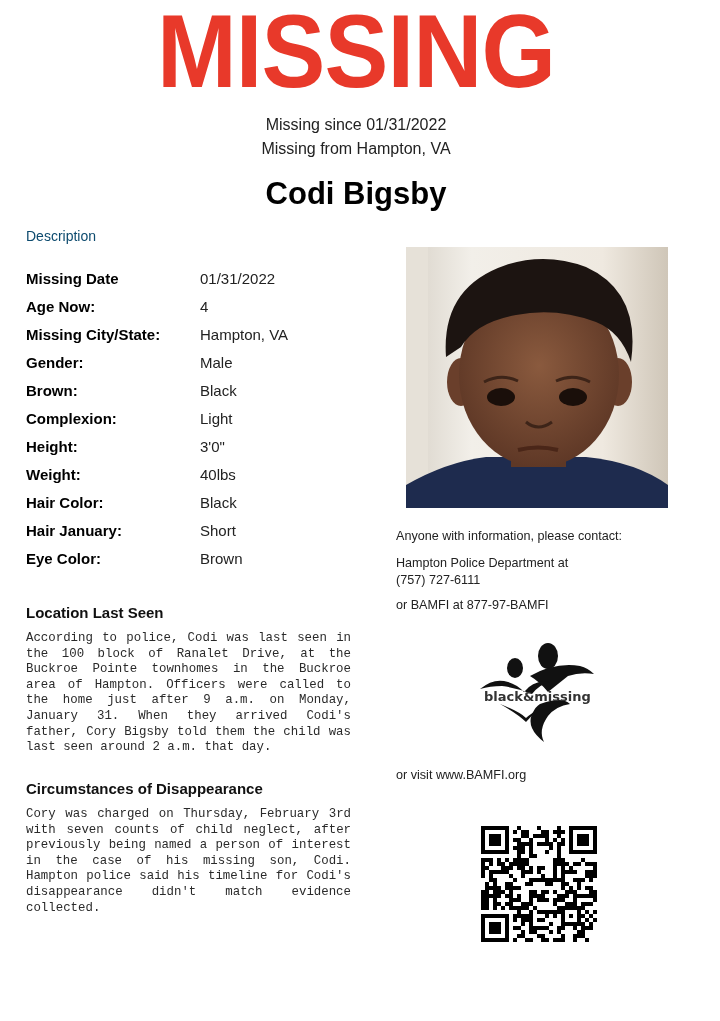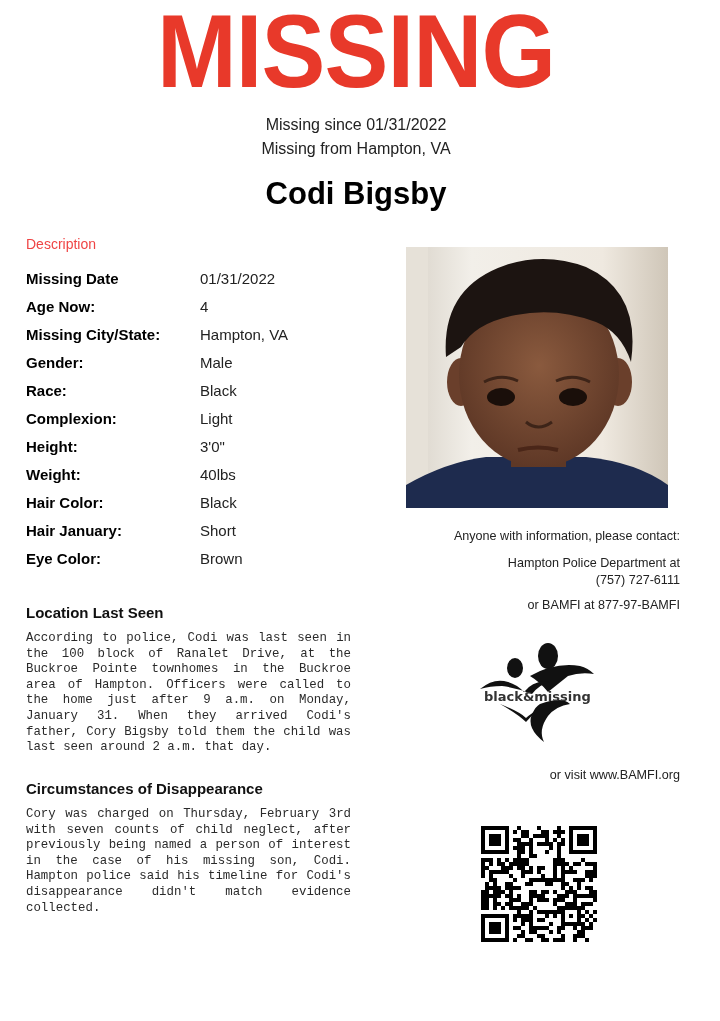--- a/index.html
+++ b/index.html
@@ -4,29 +4,29 @@
 <style>
   html, body { margin: 0; padding: 0; background: #ffffff; }
   body { width: 720px; height: 1021px; position: relative; overflow: hidden;
          font-family: "Liberation Sans", sans-serif; color: #111; }
   .abs { position: absolute; }
   .title { left: 0; width: 712px; top: -3px; text-align: center;
            font-size: 103px; font-weight: bold; color: #e8392a; letter-spacing: -1px;
            line-height: 110px; transform: scaleX(0.93); transform-origin: 356px 0; }
   .sub { left: 0; width: 712px; text-align: center; font-size: 16px; color: #222; line-height: 22px; margin-top: 8px; }
   .name { left: 0; width: 712px; top: 176px; text-align: center; font-size: 31px; font-weight: bold; color: #000; }
-  .desc-h { left: 26px; top: 236px; font-size: 14px; color: #ef4444; }
+  .desc-h { left: 26px; top: 228px; font-size: 14px; color: #0c4a6e; }
   .row { left: 26px; height: 28px; width: 360px; font-size: 15px; }
   .row .lbl { position: absolute; left: 0; top: 0; font-weight: bold; color: #000000; }
   .row .val { position: absolute; left: 174px; top: 0; color: #222; text-align: right; }
   .sec-h { left: 26px; font-size: 15px; font-weight: bold; color: #111; }
   .para { left: 26px; width: 325px; font-size: 12.4px; line-height: 15.6px; color: #2a2a2a;
           text-align: justify; text-align-last: left; font-family: Liberation Mono, monospace; }
   .photo { left: 406px; top: 247px; width: 262px; height: 261px; overflow: hidden; background: #e9e4dc; }
-  .ctr { left: 396px; width: 284px; text-align: right; font-size: 12.6px; color: #222; line-height: 17px; }
+  .ctr { left: 396px; width: 284px; text-align: left; font-size: 12.6px; color: #222; line-height: 17px; }
 </style>
 </head>
 <body>
 
 <div class="abs title">MISSING</div>
 <div class="abs sub" style="top:106px">Missing since 01/31/2022</div>
 <div class="abs sub" style="top:130px">Missing from Hampton, VA</div>
 <div class="abs name">Codi Bigsby</div>
 
 <div class="abs desc-h">Description</div>
@@ -42,21 +42,21 @@
     </div>
   <div class="abs row" style="top:326px">
       <span class="lbl">Missing City/State:</span>
       <span class="val">Hampton, VA</span>
     </div>
   <div class="abs row" style="top:354px">
       <span class="lbl">Gender:</span>
       <span class="val">Male</span>
     </div>
   <div class="abs row" style="top:382px">
-      <span class="lbl">Race:</span>
+      <span class="lbl">Brown:</span>
       <span class="val">Black</span>
     </div>
   <div class="abs row" style="top:410px">
       <span class="lbl">Complexion:</span>
       <span class="val">Light</span>
     </div>
   <div class="abs row" style="top:438px">
       <span class="lbl">Height:</span>
       <span class="val">3'0"</span>
     </div>

